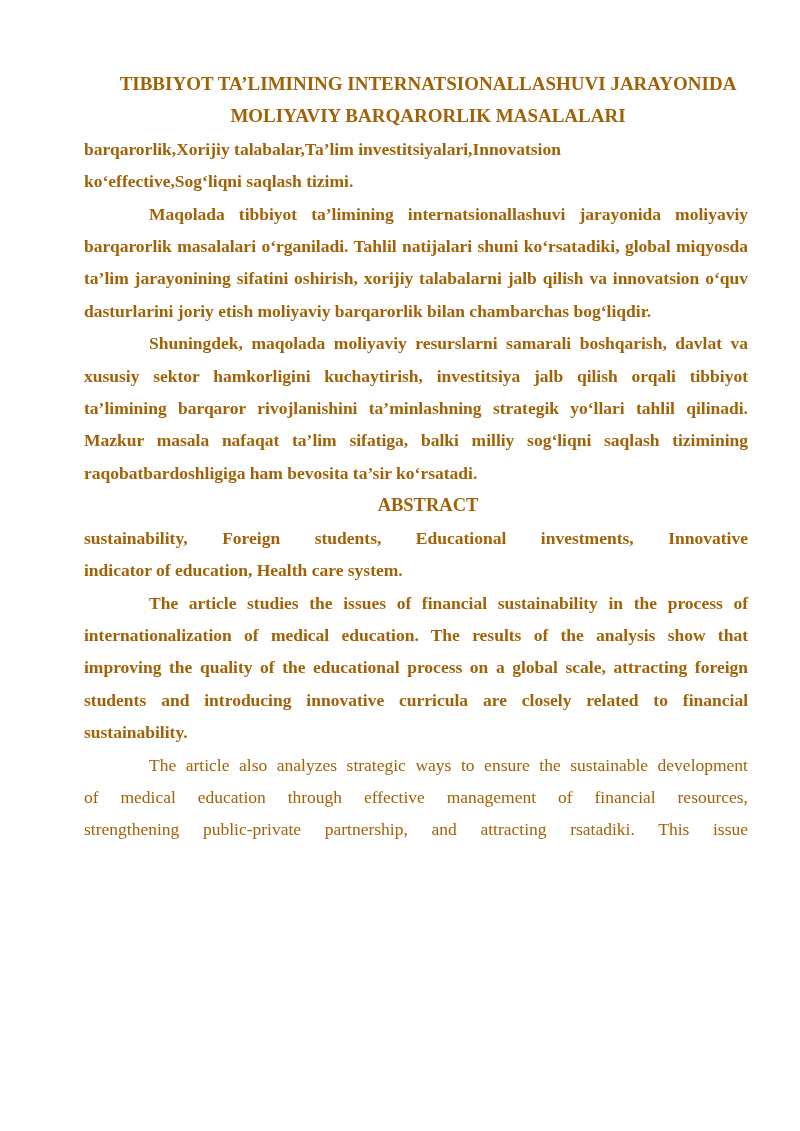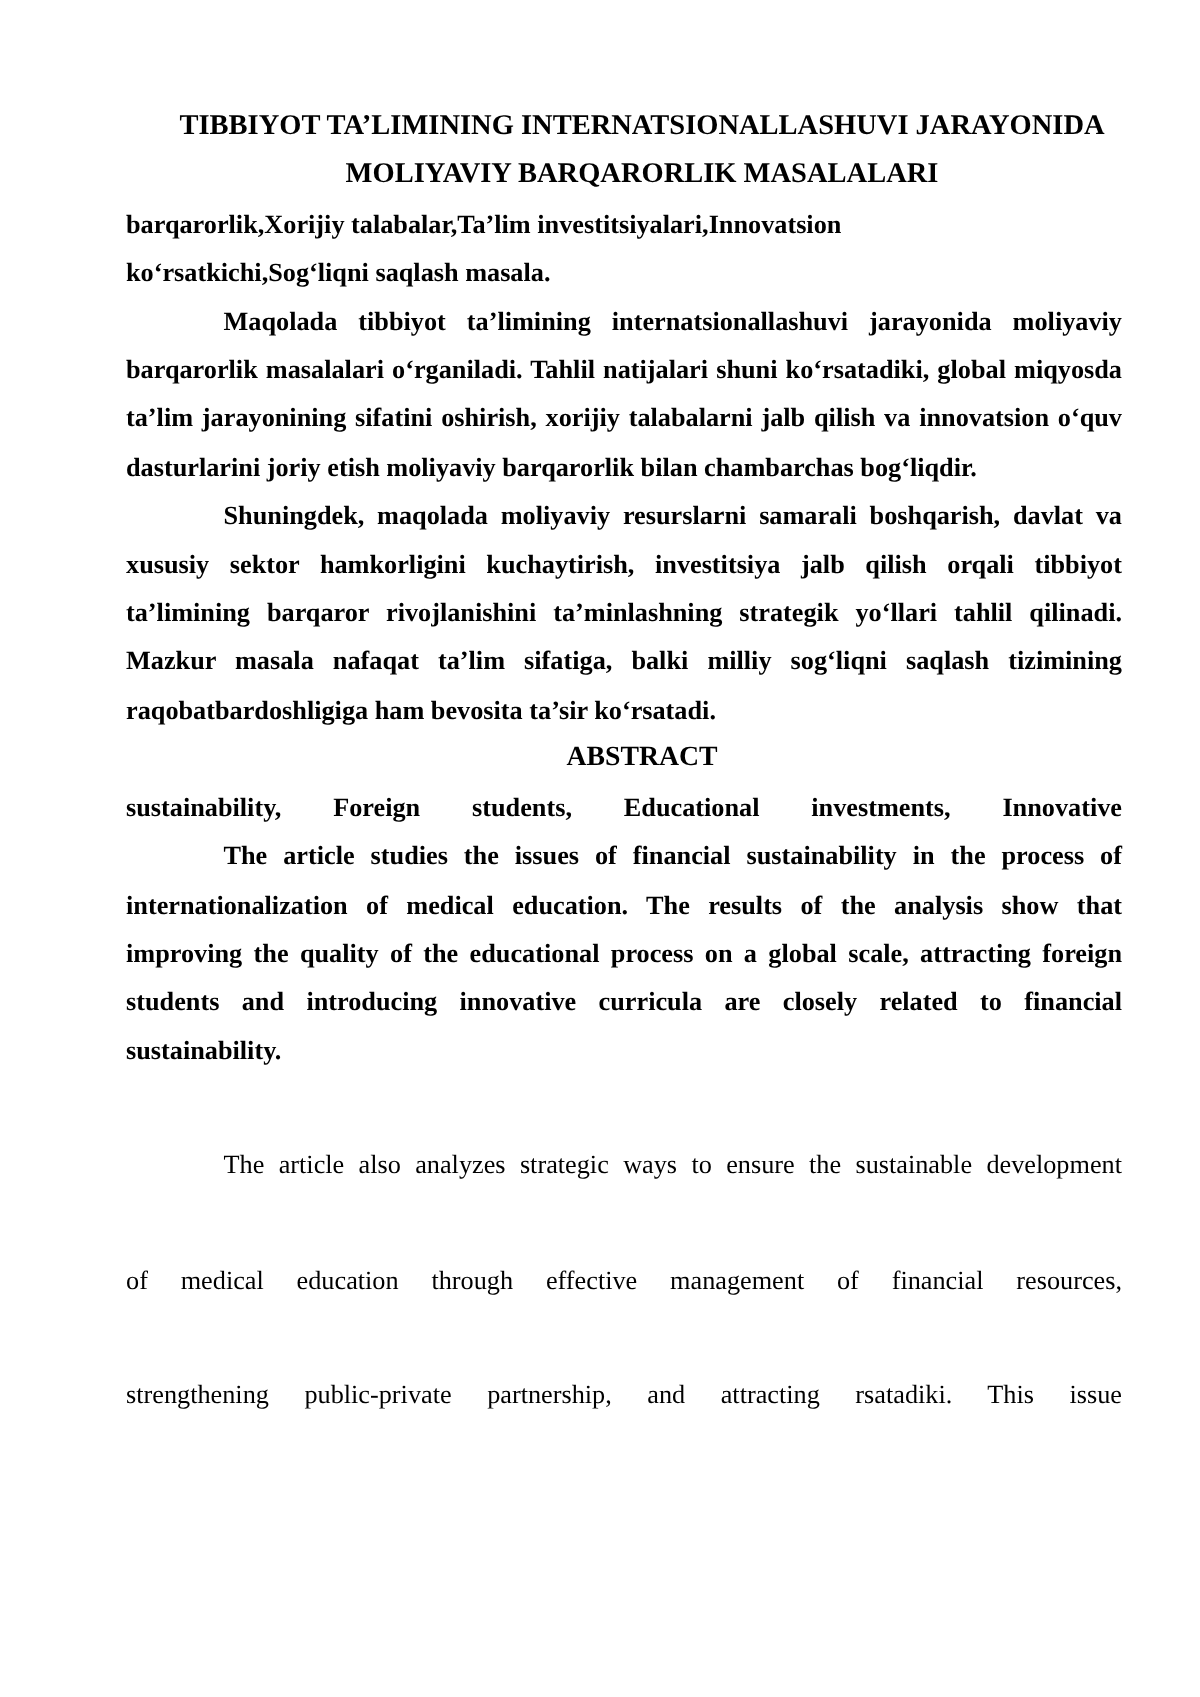--- a/index.html
+++ b/index.html
@@ -6,21 +6,21 @@
     margin: 0;
     padding: 0;
     background: #ffffff;
   }
   .page {
     position: relative;
     width: 800px;
     height: 1131px;
     box-sizing: border-box;
     background: #ffffff;
-    color: #000000;
+    color: #a16207;
     padding: 68px 52px 0 84px;
     font-family: "Liberation Serif", "DejaVu Serif", serif;
     font-size: 17.5px;
     line-height: 32.4px;
     overflow: hidden;
   }
   .centered {
     text-align: center;
     padding-left: 24px;
     font-weight: bold;
@@ -54,47 +54,47 @@
   }
   .para {
     margin: 0;
     text-align: justify;
     text-indent: 65px;
     font-weight: bold;
   }
   .pline {
     text-align: justify;
     text-align-last: justify;
-    margin-top: 44px;
   }
 </style>
 </head>
 <body>
 
 <div class="page">
 
   <div>
     <div class="centered title-line">TIBBIYOT TA’LIMINING INTERNATSIONALLASHUVI JARAYONIDA</div>
     <div class="centered title-line">MOLIYAVIY BARQARORLIK MASALALARI</div>
   </div>
 
 
   <div>
     <div class="kw-line">barqarorlik,Xorijiy talabalar,Ta’lim investitsiyalari,Innovatsion</div>
-    <div class="kw-line">ko‘rsatkichi,Sog‘liqni saqlash masala.</div>
+    <div class="kw-line">ko‘effective,Sog‘liqni saqlash tizimi.</div>
   </div>
 
   <p class="para">Maqolada tibbiyot ta’limining internatsionallashuvi jarayonida moliyaviy barqarorlik masalalari o‘rganiladi. Tahlil natijalari shuni ko‘rsatadiki, global miqyosda ta’lim jarayonining sifatini oshirish, xorijiy talabalarni jalb qilish va innovatsion o‘quv dasturlarini joriy etish moliyaviy barqarorlik bilan chambarchas bog‘liqdir.</p>
 
   <p class="para">Shuningdek, maqolada moliyaviy resurslarni samarali boshqarish, davlat va xususiy sektor hamkorligini kuchaytirish, investitsiya jalb qilish orqali tibbiyot ta’limining barqaror rivojlanishini ta’minlashning strategik yo‘llari tahlil qilinadi. Mazkur masala nafaqat ta’lim sifatiga, balki milliy sog‘liqni saqlash tizimining raqobatbardoshligiga ham bevosita ta’sir ko‘rsatadi.</p>
 
   <div class="centered heading-en">ABSTRACT</div>
 
   <div>
     <div class="kw-line-en jline">sustainability, Foreign students, Educational investments, Innovative</div>
+    <div class="kw-line-en lastline">indicator of education, Health care system.</div>
   </div>
 
   <p class="para">The article studies the issues of financial sustainability in the process of internationalization of medical education. The results of the analysis show that improving the quality of the educational process on a global scale, attracting foreign students and introducing innovative curricula are closely related to financial sustainability.</p>
 
   <div>
     <div class="pline indent">The article also analyzes strategic ways to ensure the sustainable development</div>
     <div class="pline">of medical education through effective management of financial resources,</div>
     <div class="pline">strengthening public-private partnership, and attracting rsatadiki. This issue</div>
   </div>
 

